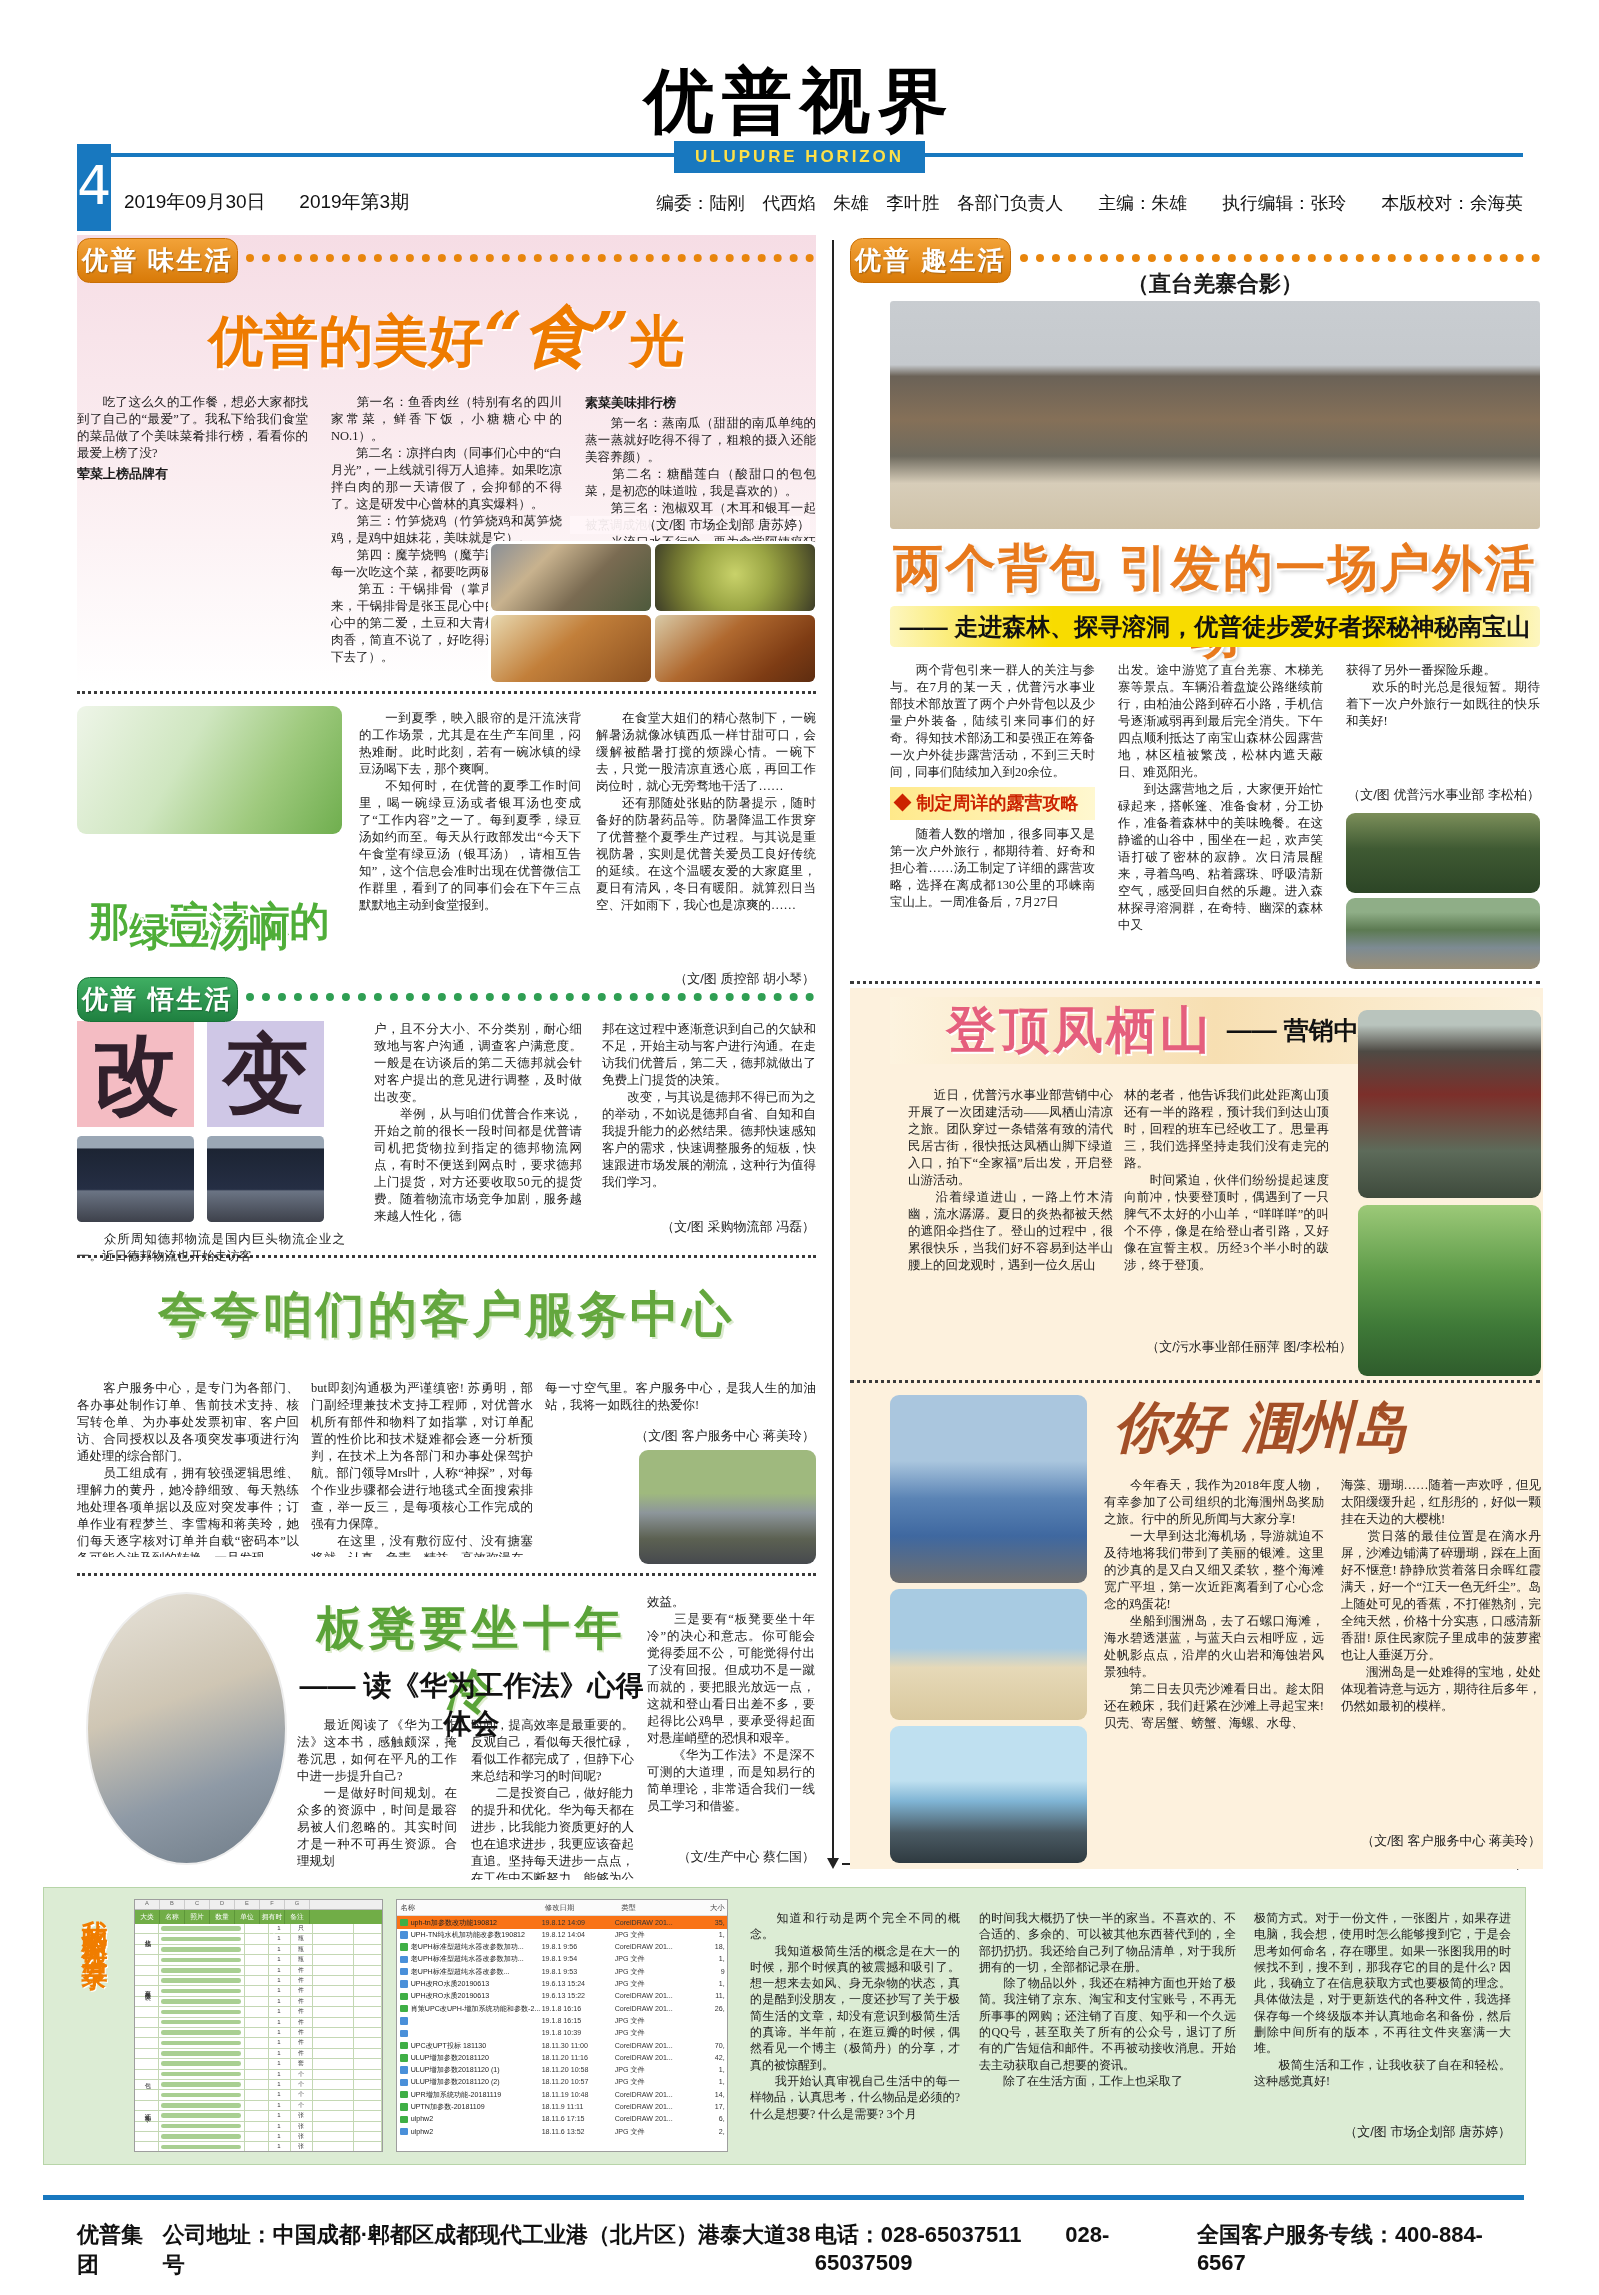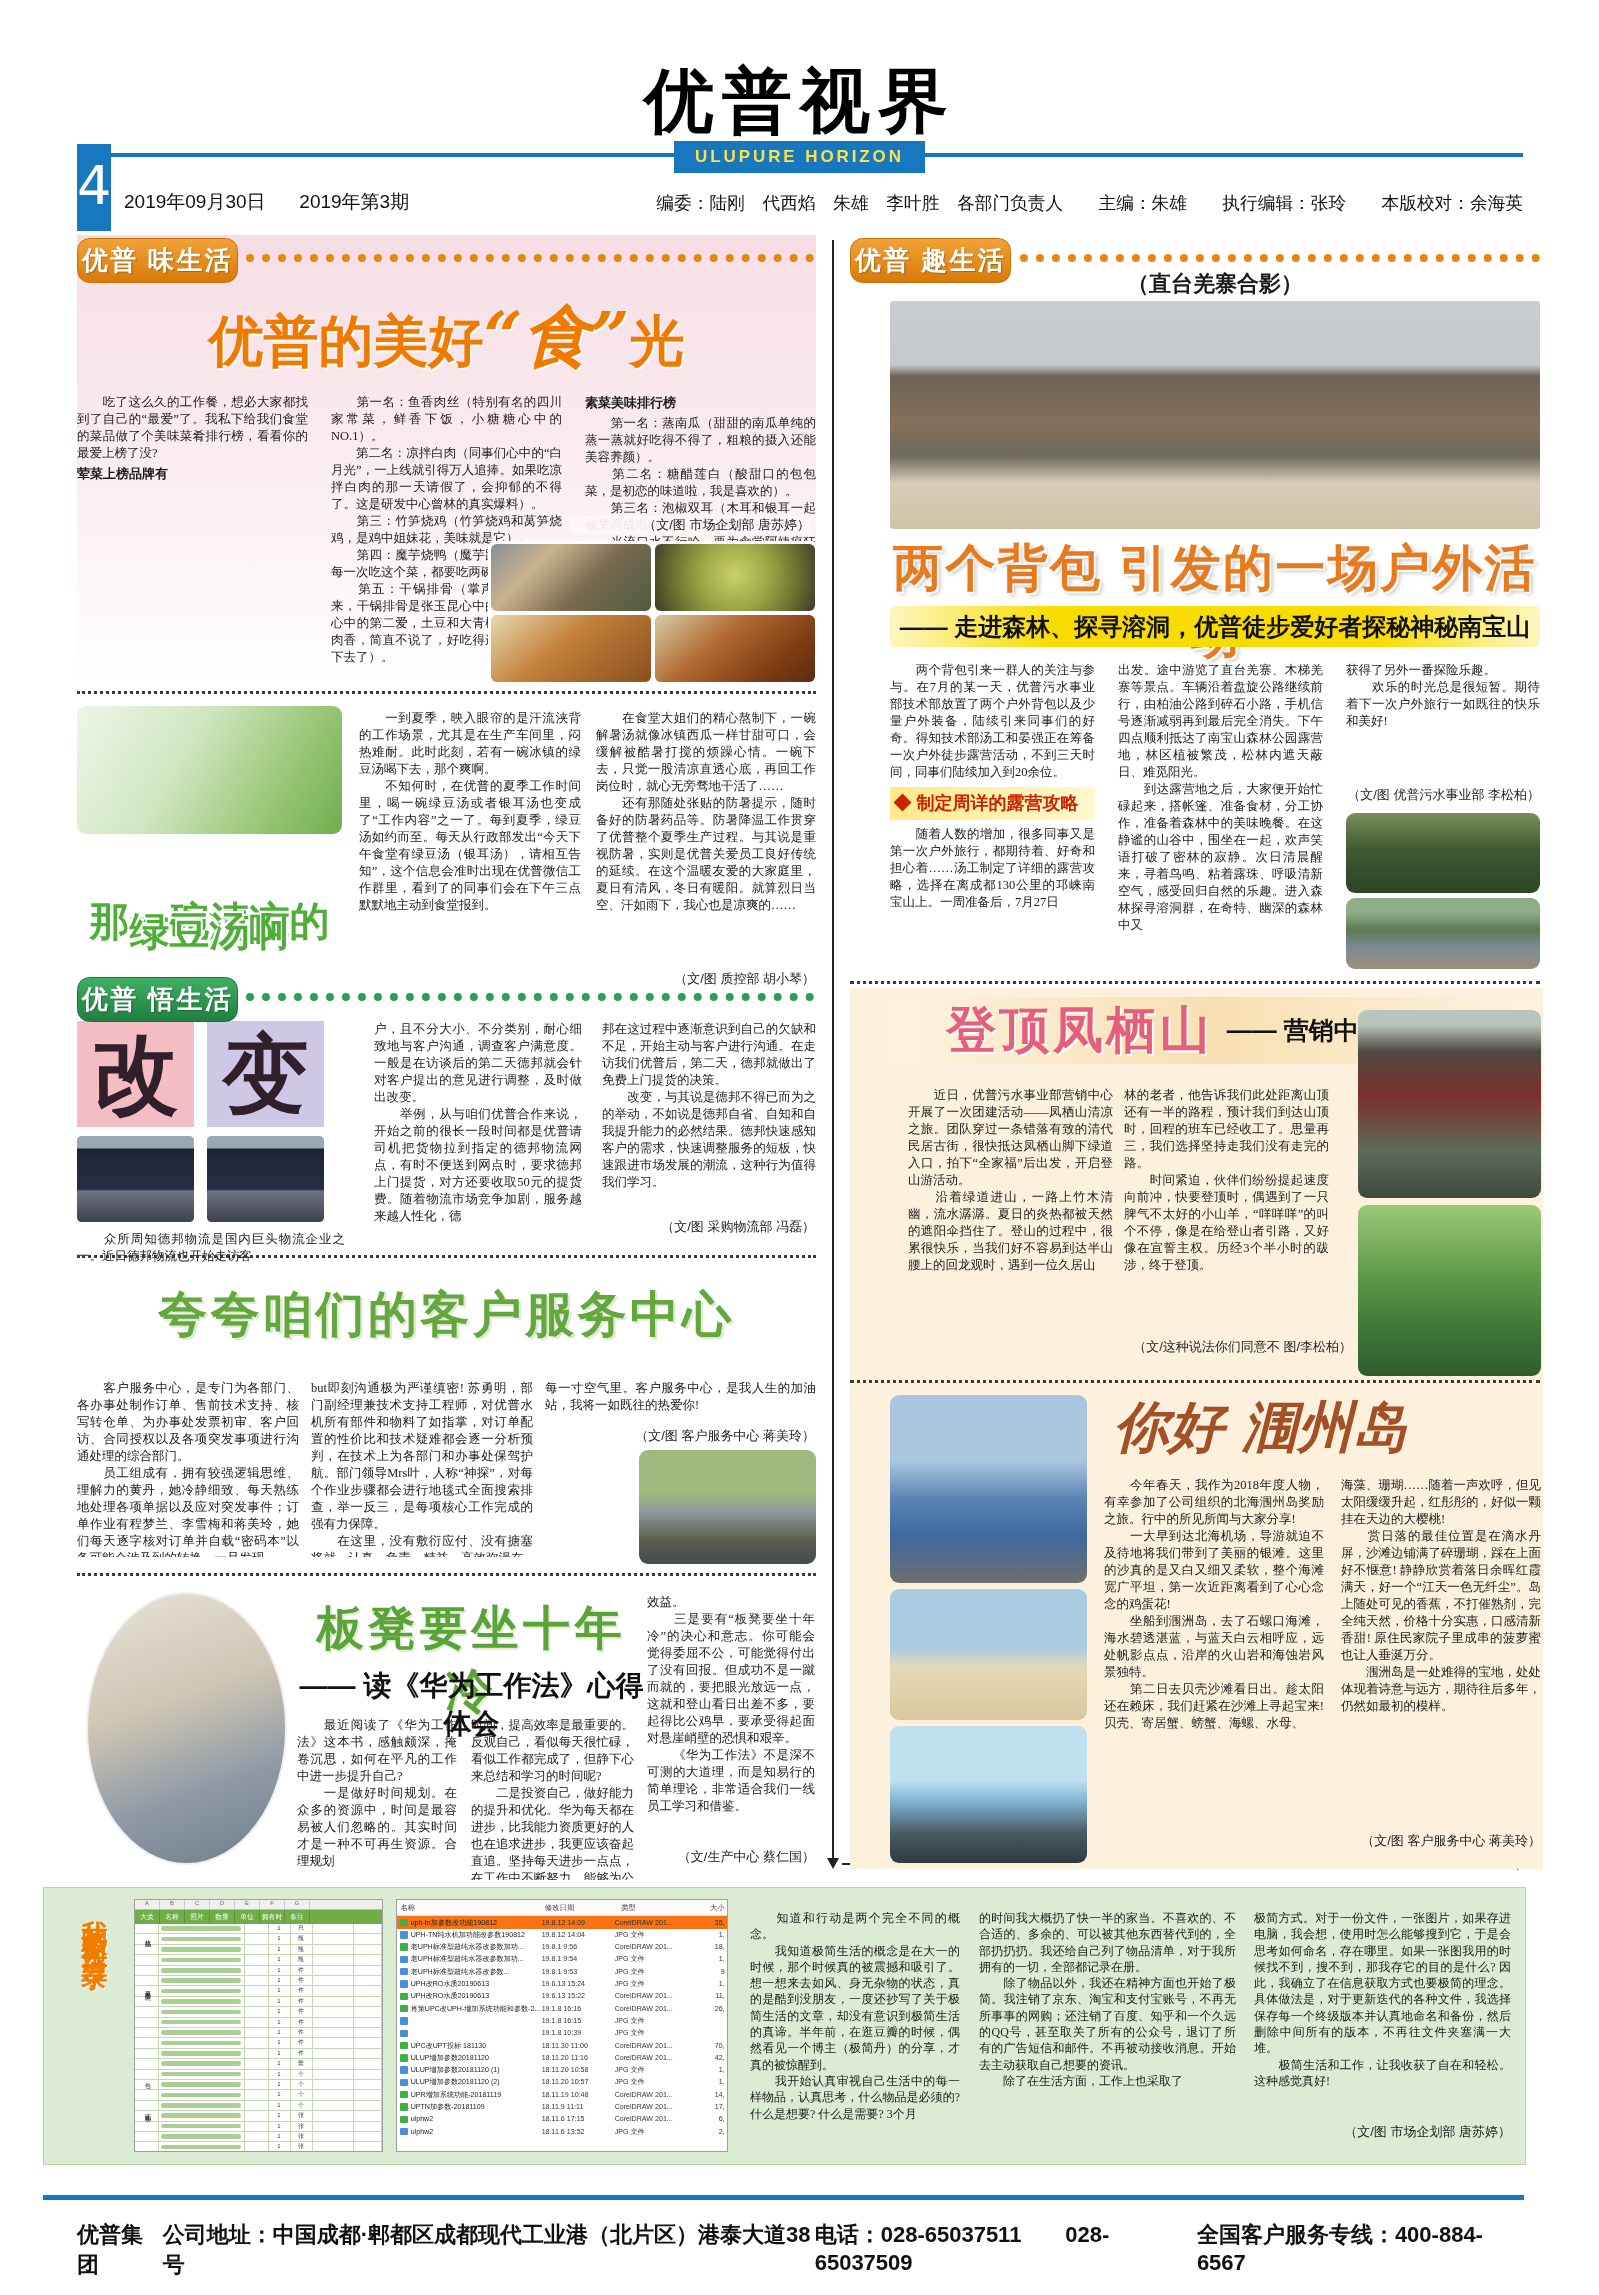--- a/index.html
+++ b/index.html
@@ -257,21 +257,21 @@
   <div class="abs sep" style="left:850px;top:981px;width:690px;"></div>
 
   <div class="abs mt-band">
     <span class="mt-title">登顶凤栖山</span>
     <span class="mt-sub">—— 营销中心团建活动</span>
   </div>
   <div class="abs body" style="left:890px;top:1087px;width:205px;height:274px;z-index:2;margin-left:18px;">　　近日，优普污水事业部营销中心开展了一次团建活动——凤栖山清凉之旅。团队穿过一条错落有致的清代民居古街，很快抵达凤栖山脚下绿道入口，拍下“全家福”后出发，开启登山游活动。
 　　沿着绿道进山，一路上竹木清幽，流水潺潺。夏日的炎热都被天然的遮阳伞挡住了。登山的过程中，很累很快乐，当我们好不容易到达半山腰上的回龙观时，遇到一位久居山</div>
   <div class="abs body" style="left:1124px;top:1087px;width:205px;height:245px;z-index:2;">林的老者，他告诉我们此处距离山顶还有一半的路程，预计我们到达山顶时，回程的班车已经收工了。思量再三，我们选择坚持走我们没有走完的路。
 　　时间紧迫，伙伴们纷纷提起速度向前冲，快要登顶时，偶遇到了一只脾气不太好的小山羊，“咩咩咩”的叫个不停，像是在给登山者引路，又好像在宣誓主权。历经3个半小时的跋涉，终于登顶。</div>
-  <div class="abs credit" style="left:1124px;top:1338px;width:228px;z-index:2;">（文/这种说法你们同意不  图/李松柏）</div>
+  <div class="abs credit" style="left:1124px;top:1338px;width:228px;z-index:2;">（文/污水事业部任丽萍  图/李松柏）</div>
   <div class="abs photo ph-pav" style="left:1358px;top:1010px;width:183px;height:188px;z-index:2;"></div>
   <div class="abs photo ph-bam" style="left:1358px;top:1205px;width:183px;height:171px;z-index:2;"></div>
 
   <div class="abs sep" style="left:850px;top:1380px;width:690px;z-index:2;"></div>
   <div class="abs is-title">你好 涠州岛</div>
   <div class="abs photo ph-flag" style="left:890px;top:1395px;width:197px;height:188px;z-index:2;"></div>
   <div class="abs photo ph-boat" style="left:890px;top:1589px;width:197px;height:131px;z-index:2;"></div>
   <div class="abs photo ph-pier" style="left:890px;top:1726px;width:197px;height:137px;z-index:2;"></div>
   <div class="abs body" style="left:1104px;top:1477px;width:220px;height:388px;z-index:2;">　　今年春天，我作为2018年度人物，有幸参加了公司组织的北海涠州岛奖励之旅。行中的所见所闻与大家分享!
 　　一大早到达北海机场，导游就迫不及待地将我们带到了美丽的银滩。这里的沙真的是又白又细又柔软，整个海滩宽广平坦，第一次近距离看到了心心念念的鸡蛋花!

